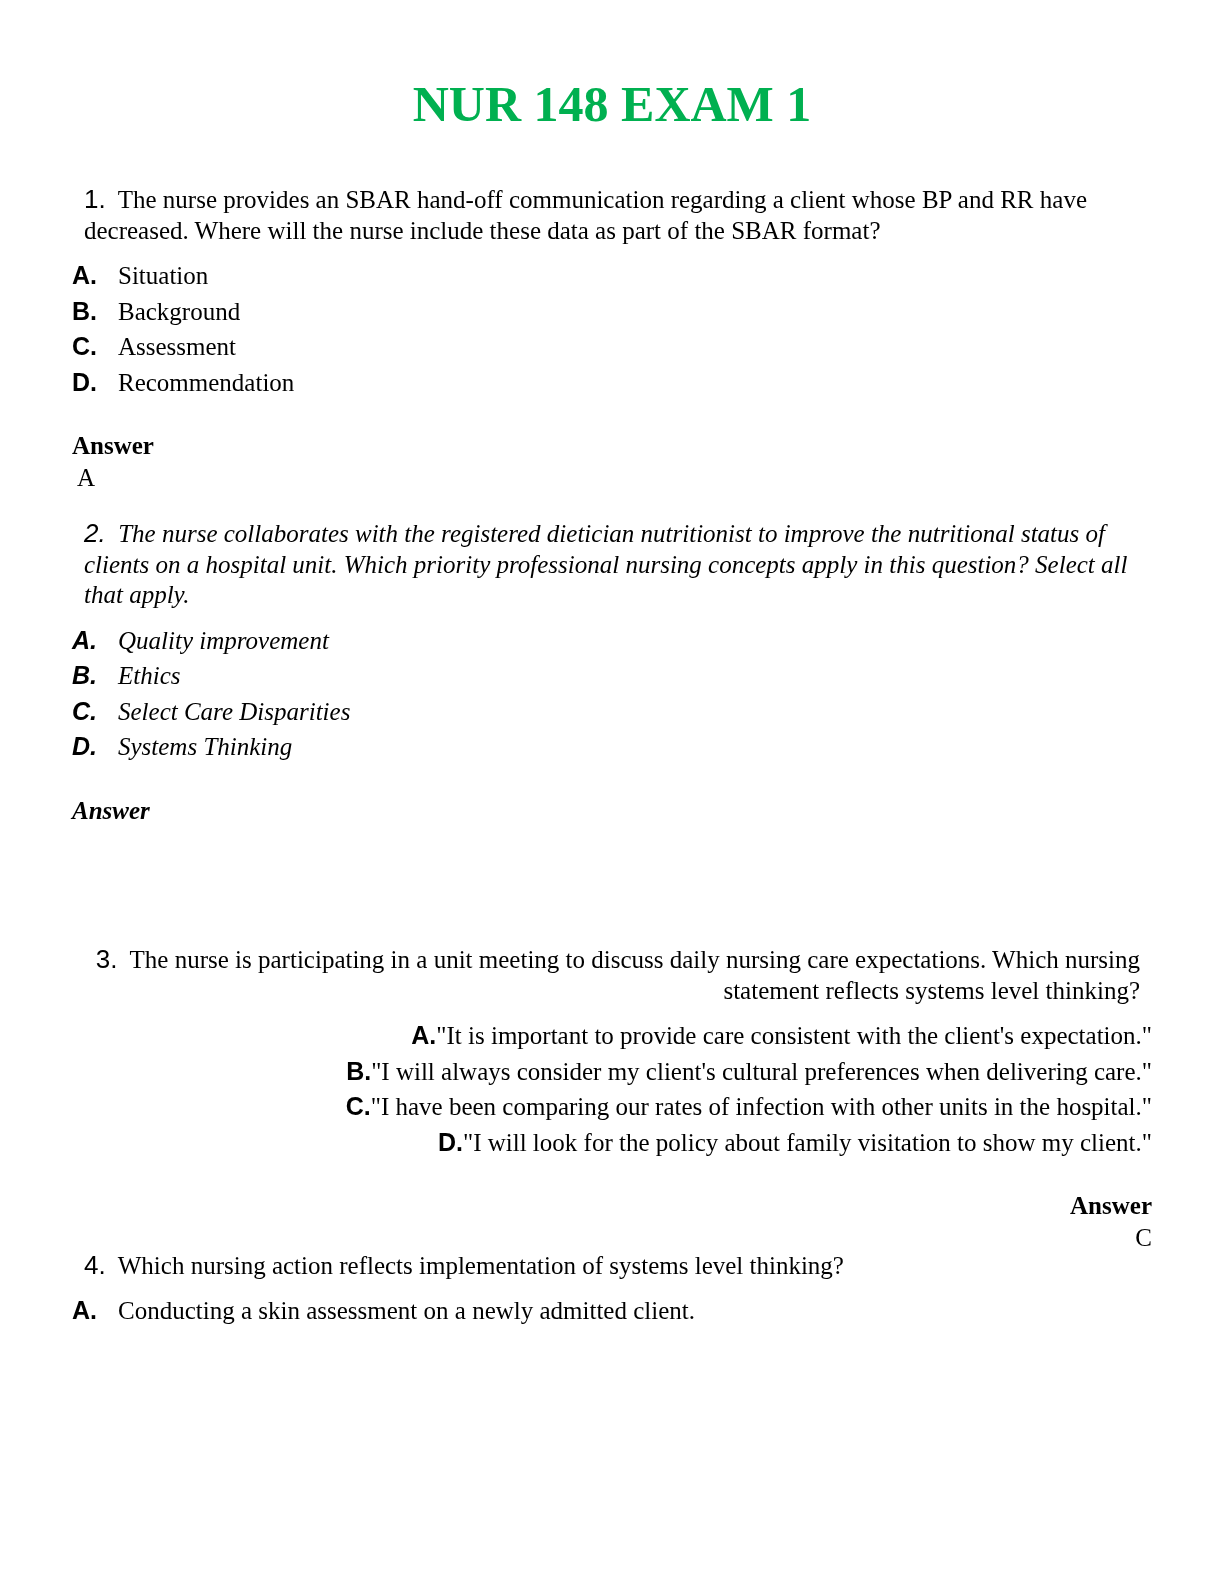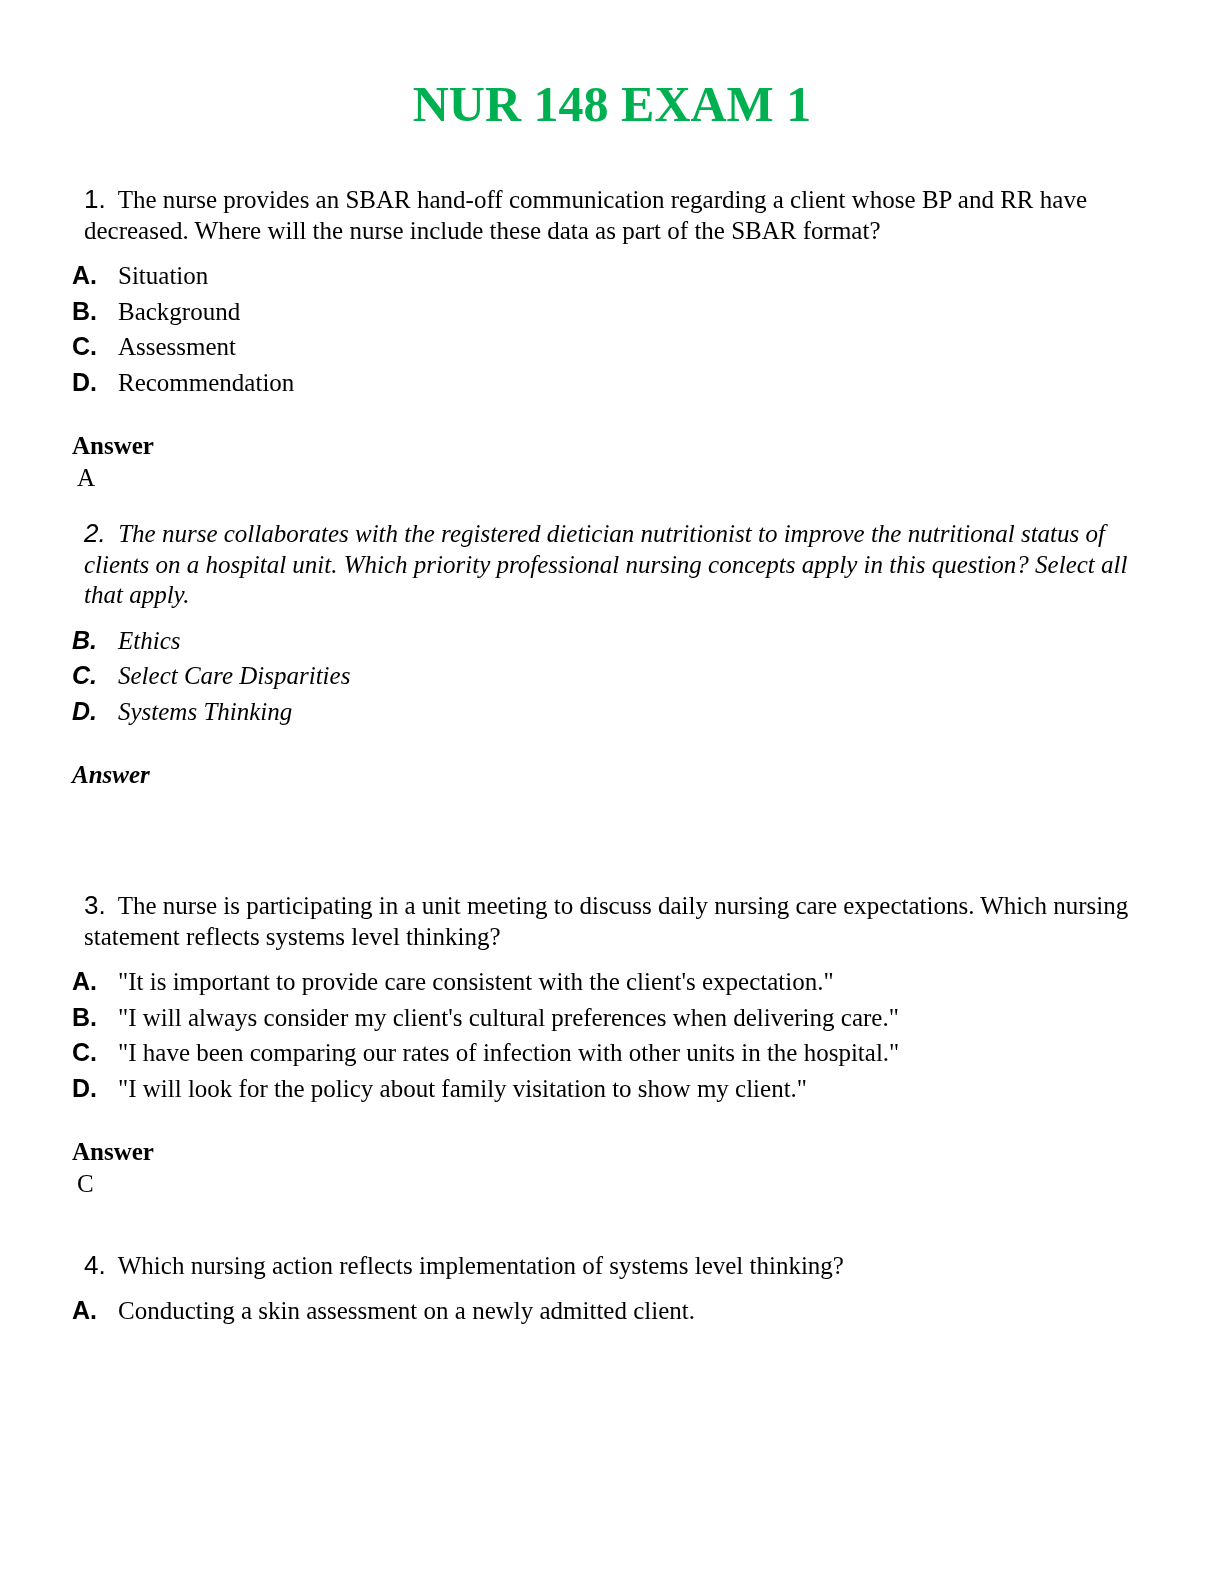--- a/index.html
+++ b/index.html
@@ -27,27 +27,28 @@
   <div class="opt"><span class="letter">A.</span><span>Situation</span></div>
   <div class="opt"><span class="letter">B.</span><span>Background</span></div>
   <div class="opt"><span class="letter">C.</span><span>Assessment</span></div>
   <div class="opt"><span class="letter">D.</span><span>Recommendation</span></div>
   <div class="answer-label">Answer</div>
   <div class="answer-value">A</div>
 </div>
 
 <div class="q" style="top:506px;font-style:italic;">
   <p class="stem" style="line-height:30.5px;"><span class="qnum">2.</span>&nbsp; <span>The nurse collaborates with the registered dietician nutritionist to improve the nutritional status of clients on a hospital unit. Which priority professional nursing concepts apply in this question? Select all that apply.</span></p>
+  <div class="opt"><span class="letter">A.</span><span>Quality improvement</span></div>
   <div class="opt"><span class="letter">B.</span><span>Ethics</span></div>
   <div class="opt"><span class="letter">C.</span><span>Select Care Disparities</span></div>
   <div class="opt"><span class="letter">D.</span><span>Systems Thinking</span></div>
   <div class="answer-label">Answer</div>
 </div>
 
-<div class="q" style="top:878px;">
+<div class="q" style="top:932px;text-align:right;">
   <p class="stem"><span class="qnum">3.</span>&nbsp; <span>The nurse is participating in a unit meeting to discuss daily nursing care expectations. Which nursing statement reflects systems level thinking?</span></p>
   <div class="opt"><span class="letter">A.</span><span>"It is important to provide care consistent with the client's expectation."</span></div>
   <div class="opt"><span class="letter">B.</span><span>"I will always consider my client's cultural preferences when delivering care."</span></div>
   <div class="opt"><span class="letter">C.</span><span>"I have been comparing our rates of infection with other units in the hospital."</span></div>
   <div class="opt"><span class="letter">D.</span><span>"I will look for the policy about family visitation to show my client."</span></div>
   <div class="answer-label">Answer</div>
   <div class="answer-value">C</div>
 </div>
 
 <div class="q" style="top:1238px;">

